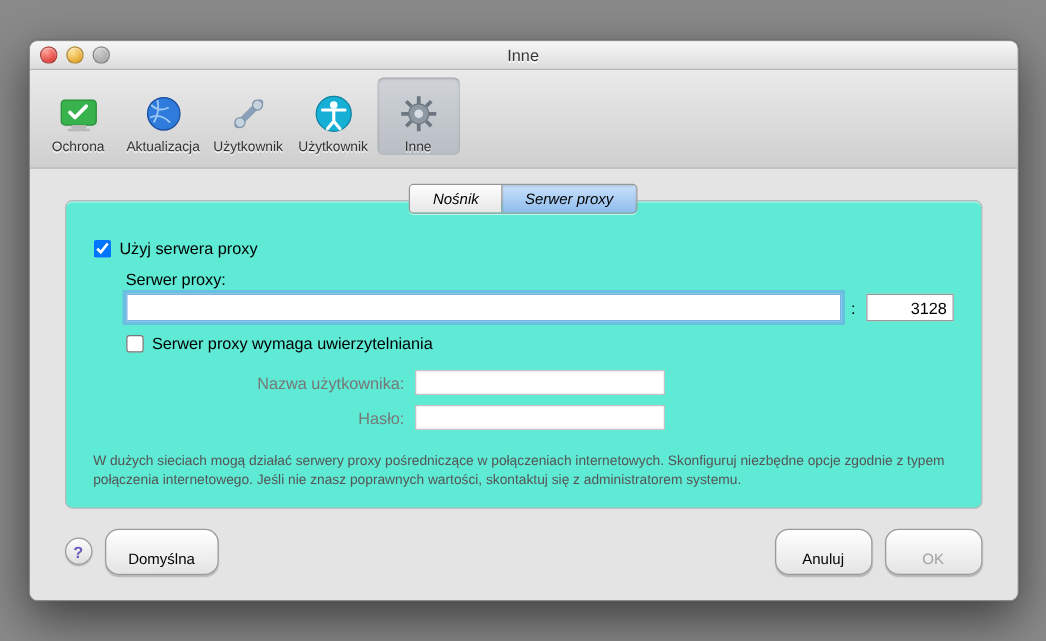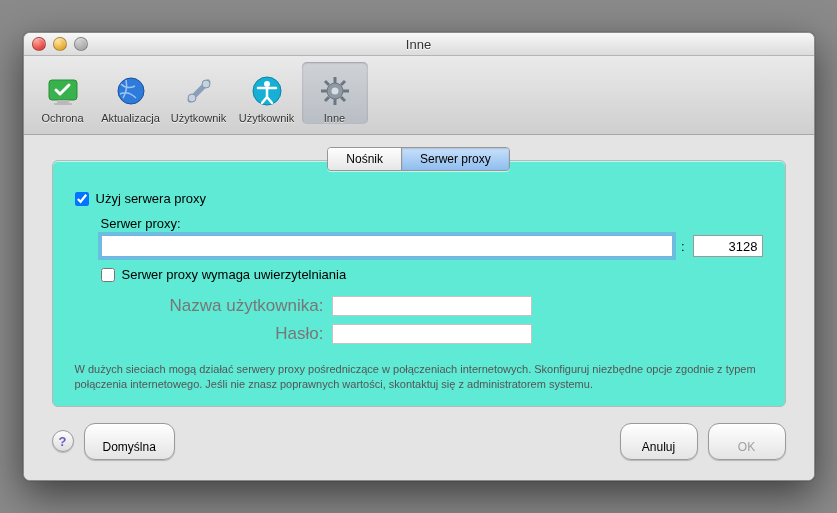--- a/index.html
+++ b/index.html
@@ -12,40 +12,40 @@
   .tl-min{background:radial-gradient(circle at 35% 30%,#ffe39a,#e5a82e 70%);}
   .tl-zoom{background:radial-gradient(circle at 35% 30%,#d0d0d0,#a9a9a9 70%);}
   .titlebar-title{position:absolute;left:0;right:0;text-align:center;font-size:13px;color:#333;text-shadow:0 1px 0 #fff;pointer-events:none;}
   .toolbar{height:72px;background:linear-gradient(#eaeaea,#cfcfcf);border-bottom:1px solid #a8a8a8;display:flex;align-items:flex-start;padding:6px 6px 0 6px;gap:2px;}
   .tool{width:66px;height:62px;display:flex;flex-direction:column;align-items:center;justify-content:flex-end;border-radius:5px;cursor:default;}
   .tool.selected{background:linear-gradient(#cfd3d8,#b9bec4);box-shadow:inset 0 1px 2px rgba(0,0,0,.25);}
   .tool-label{font-size:11px;color:#333;margin-top:4px;text-shadow:0 1px 0 rgba(255,255,255,.7);}
   .tool-icon{width:34px;height:34px;display:flex;align-items:center;justify-content:center;}
   .content{background:#e4e4e4;padding:0 0 16px 0;position:relative;}
   .segbar{display:flex;justify-content:center;padding-top:12px;position:relative;}
-  .seg{display:flex;height:22px;border:1px solid #969696;border-radius:4px;overflow:hidden;box-shadow:0 1px 0 rgba(255,255,255,.6);}
+  .seg{display:flex;height:22px;border:1px solid #969696;border-radius:4px;overflow:hidden;box-shadow:0 1px 0 rgba(255,255,255,.6);font-style:italic;}
   .seg button{border:none;font:inherit;font-size:12px;padding:0 18px;background:linear-gradient(#fefefe,#e6e6e6);cursor:default;}
   .seg button + button{border-left:1px solid #969696;}
   .seg button.active{background:linear-gradient(#c9e1fb,#8fbdee);box-shadow:inset 0 1px 2px rgba(0,0,0,.15);}
   .group{margin:18px 28px 0 28px;border:1px solid #b8b8b8;border-radius:6px;background:#5eead4;box-shadow:0 1px 0 rgba(255,255,255,.6) inset;padding:24px 22px 14px 22px;position:relative;}
   .segbar + .group{margin-top:-11px;padding-top:30px;}
   .chk{display:flex;align-items:center;gap:7px;}
   .chk input{width:14px;height:14px;margin:0;}
   .chk label{font-size:13px;}
   .sub{margin:10px 0 0 26px;}
   .lbl{font-size:13px;margin-bottom:4px;display:block;}
   .row{display:flex;align-items:center;gap:8px;}
   .txt{height:22px;border:1px solid #9a9a9a;background:#fff;font:inherit;font-size:13px;padding:0 4px;box-sizing:border-box;}
   .txt.focus{outline:none;border-color:#7bb0e3;box-shadow:0 0 0 3px rgba(109,168,231,.65);}
   .txt.port{width:70px;text-align:right;}
   .colon{font-size:13px;}
   .auth{margin-top:10px;display:flex;align-items:center;gap:7px;}
   .auth input{width:14px;height:14px;margin:0;}
   .cred{margin-top:14px;display:grid;grid-template-columns:1fr 200px 1fr;row-gap:8px;align-items:center;}
-  .cred-label{grid-column:1;justify-self:end;font-size:17px;margin-right:8px;color:#777;}
+  .cred-label{grid-column:1;justify-self:end;font-size:13px;margin-right:8px;color:#777;}
   .cred .txt{grid-column:2;width:200px;height:20px;}
   .cred .txt[disabled]{background:#fff;color:#999;border-color:#c4c4c4;}
   .desc{margin-top:18px;font-size:11px;color:#555;line-height:1.35;}
   .footer{display:flex;align-items:center;padding:16px 28px 4px 28px;gap:10px;}
   .help{width:20px;height:20px;border-radius:50%;border:1px solid #9c9c9c;background:linear-gradient(#fdfdfd,#dedede);display:flex;align-items:center;justify-content:center;color:#6b5bbd;font-weight:bold;font-size:13px;box-shadow:0 1px 1px rgba(0,0,0,.2);}
   .push{margin-left:auto;}
   .aqua{height:37px;min-width:78px;padding:16px 18px;border:1px solid #9a9a9a;border-radius:11px;background:linear-gradient(#ffffff,#e4e4e4);font:inherit;font-size:12px;box-shadow:0 1px 1px rgba(0,0,0,.2);cursor:default;}
   .aqua.disabled{color:#a0a0a0;}
   .server-input{flex:1;}
   svg{display:block;}

